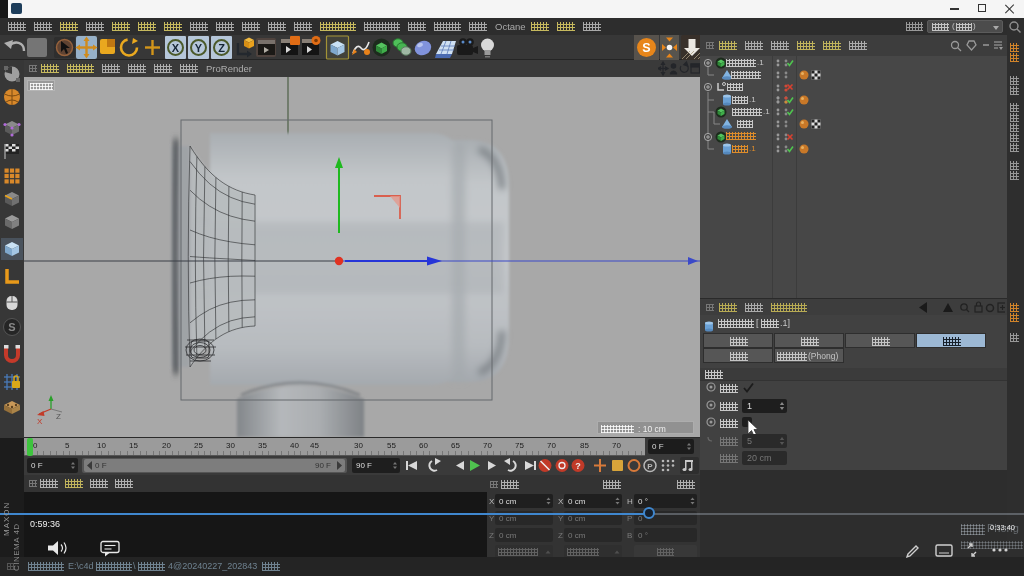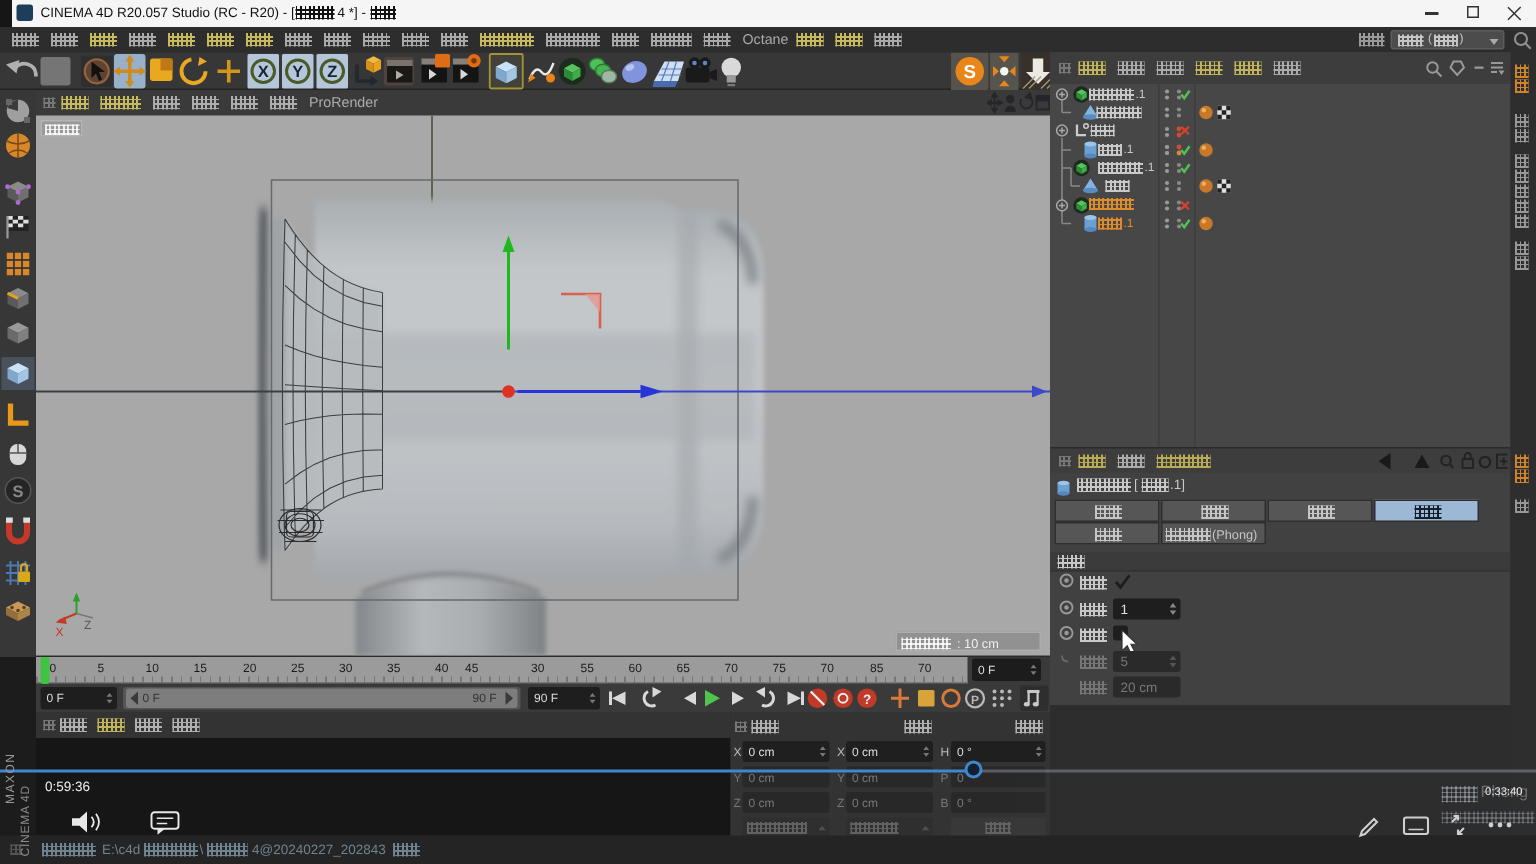--- a/index.html
+++ b/index.html
@@ -7,21 +7,20 @@
 .zh{display:inline-block;vertical-align:middle;background-image:
  repeating-linear-gradient(0deg, currentColor 0 1px, transparent 1px 3px),
  repeating-linear-gradient(90deg, currentColor 0 1.2px, transparent 1.2px 3px);}
 .zh8{height:8px}
 </style></head>
 <body>
 
 <div class="a" style="left:0;top:0;width:1024px;height:18px;background:#f5f5f5">
   <div class="a" style="left:0;top:0;width:8px;height:18px;background:#161616"></div>
   <div class="a" style="left:11px;top:3px;width:11px;height:11px;background:#1d3d5a;border-radius:2px"></div>
-  <div class="a" style="left:27px;top:3px;font-size:9px;color:#111;white-space:nowrap">CINEMA 4D R20.057 Studio (RC - R20) - [<span class="zh" style="width:26px;height:9px;color:#111"></span> 4 *] - <span class="zh" style="width:17px;height:9px;color:#111"></span></div>
   <div class="a" style="left:950px;top:8px;width:9px;height:1.5px;background:#333"></div>
   <div class="a" style="left:978px;top:4px;width:8px;height:8px;border:1.2px solid #333"></div>
   <div class="a" style="left:1005px;top:4px;width:9px;height:9px">
       <div style="position:absolute;left:4px;top:-1px;width:1.4px;height:12px;background:#333;transform:rotate(45deg)"></div>
       <div style="position:absolute;left:4px;top:-1px;width:1.4px;height:12px;background:#333;transform:rotate(-45deg)"></div>
     </div>
 </div>
 
 <div class="a" id="menubar" style="left:0;top:18px;width:1024px;height:17px;background:#2d2d2d">
   <span class="zh" style="position:absolute;left:8px;top:4px;width:18px;height:9px;color:#a9a9a9"></span>

